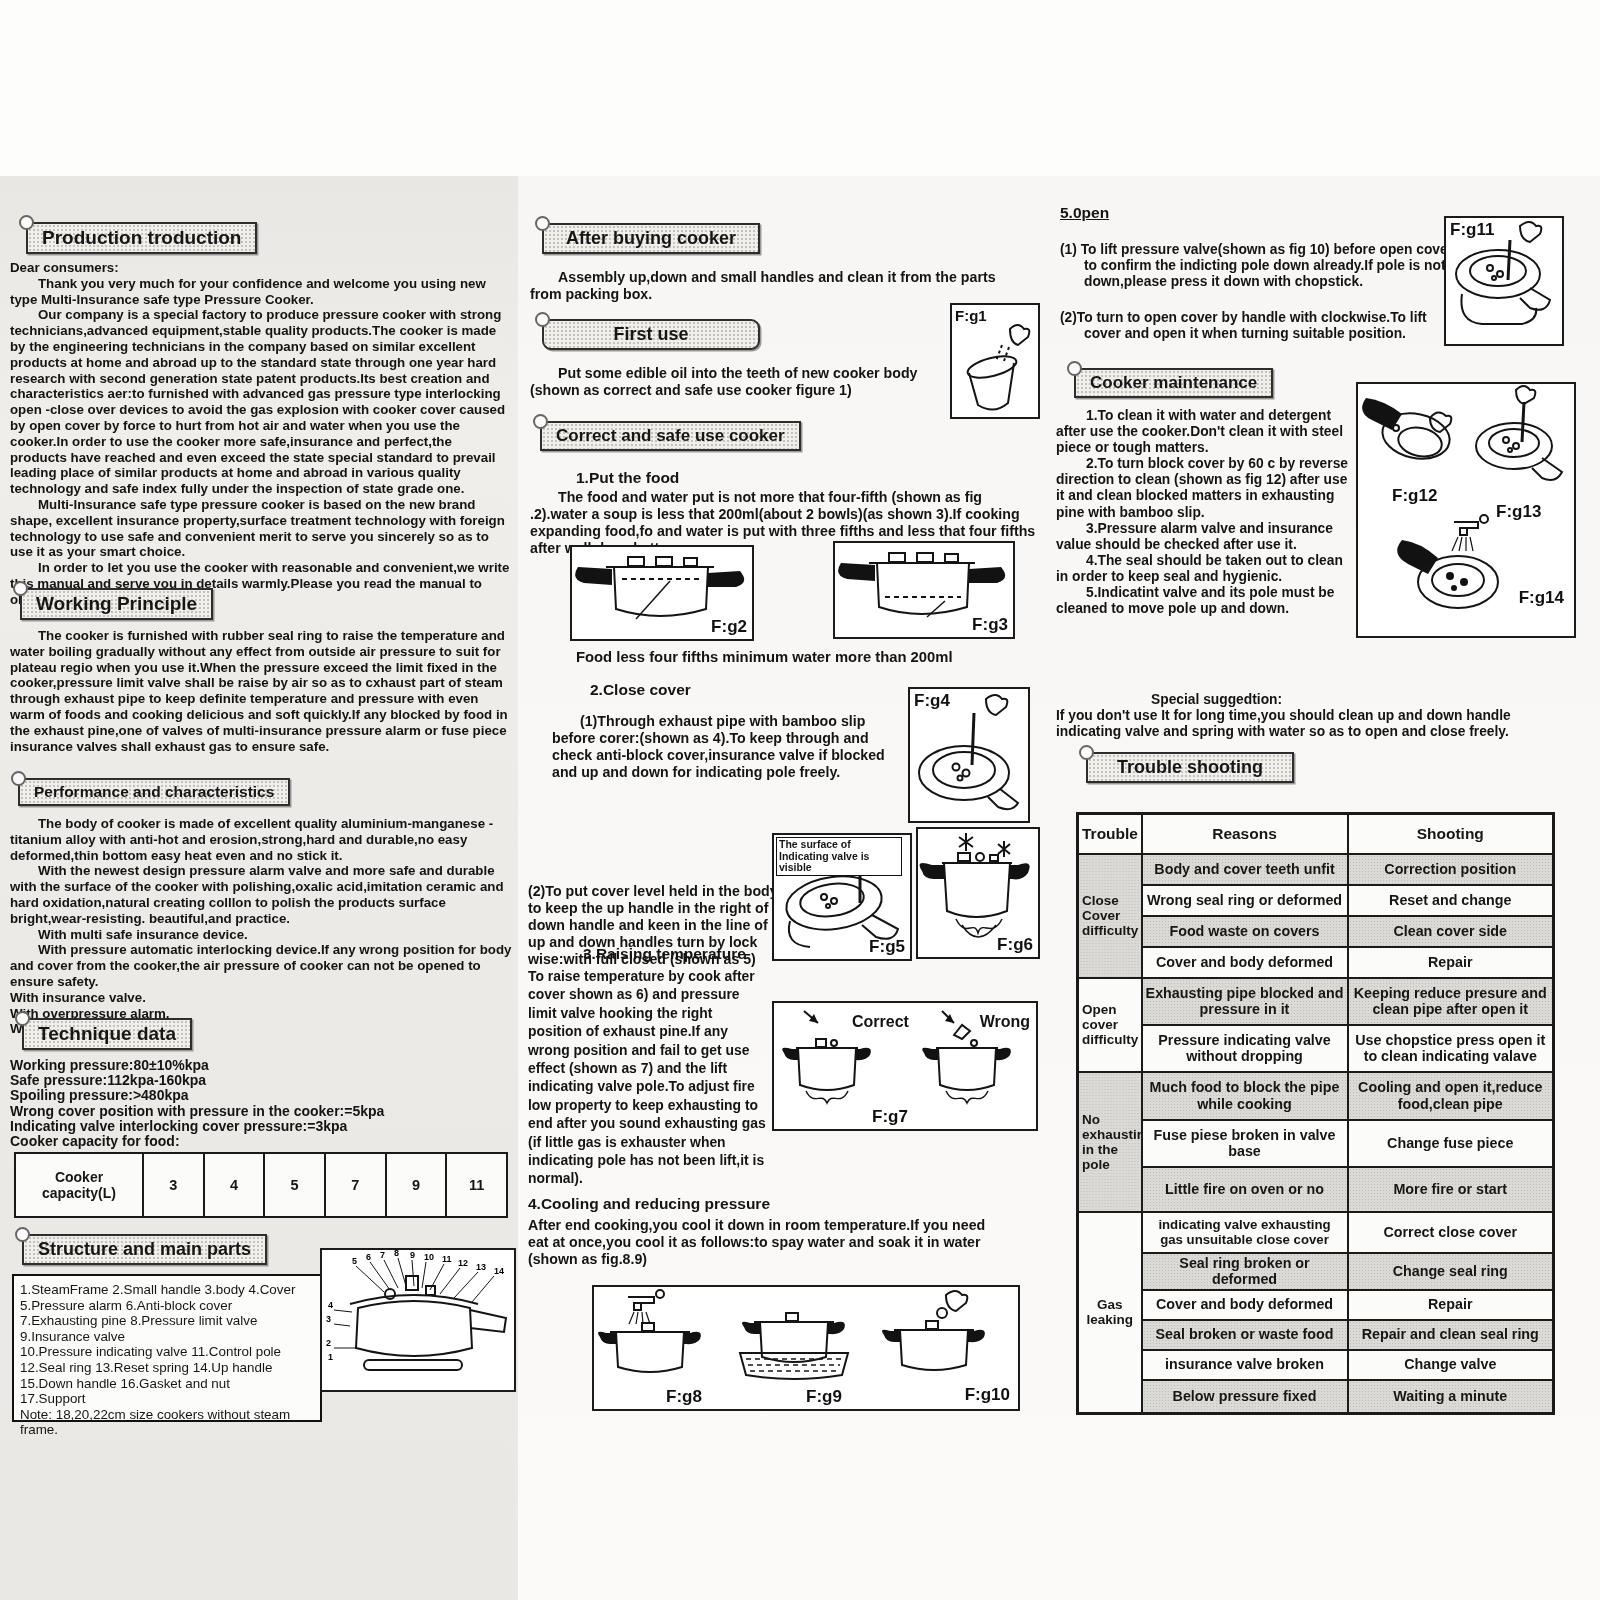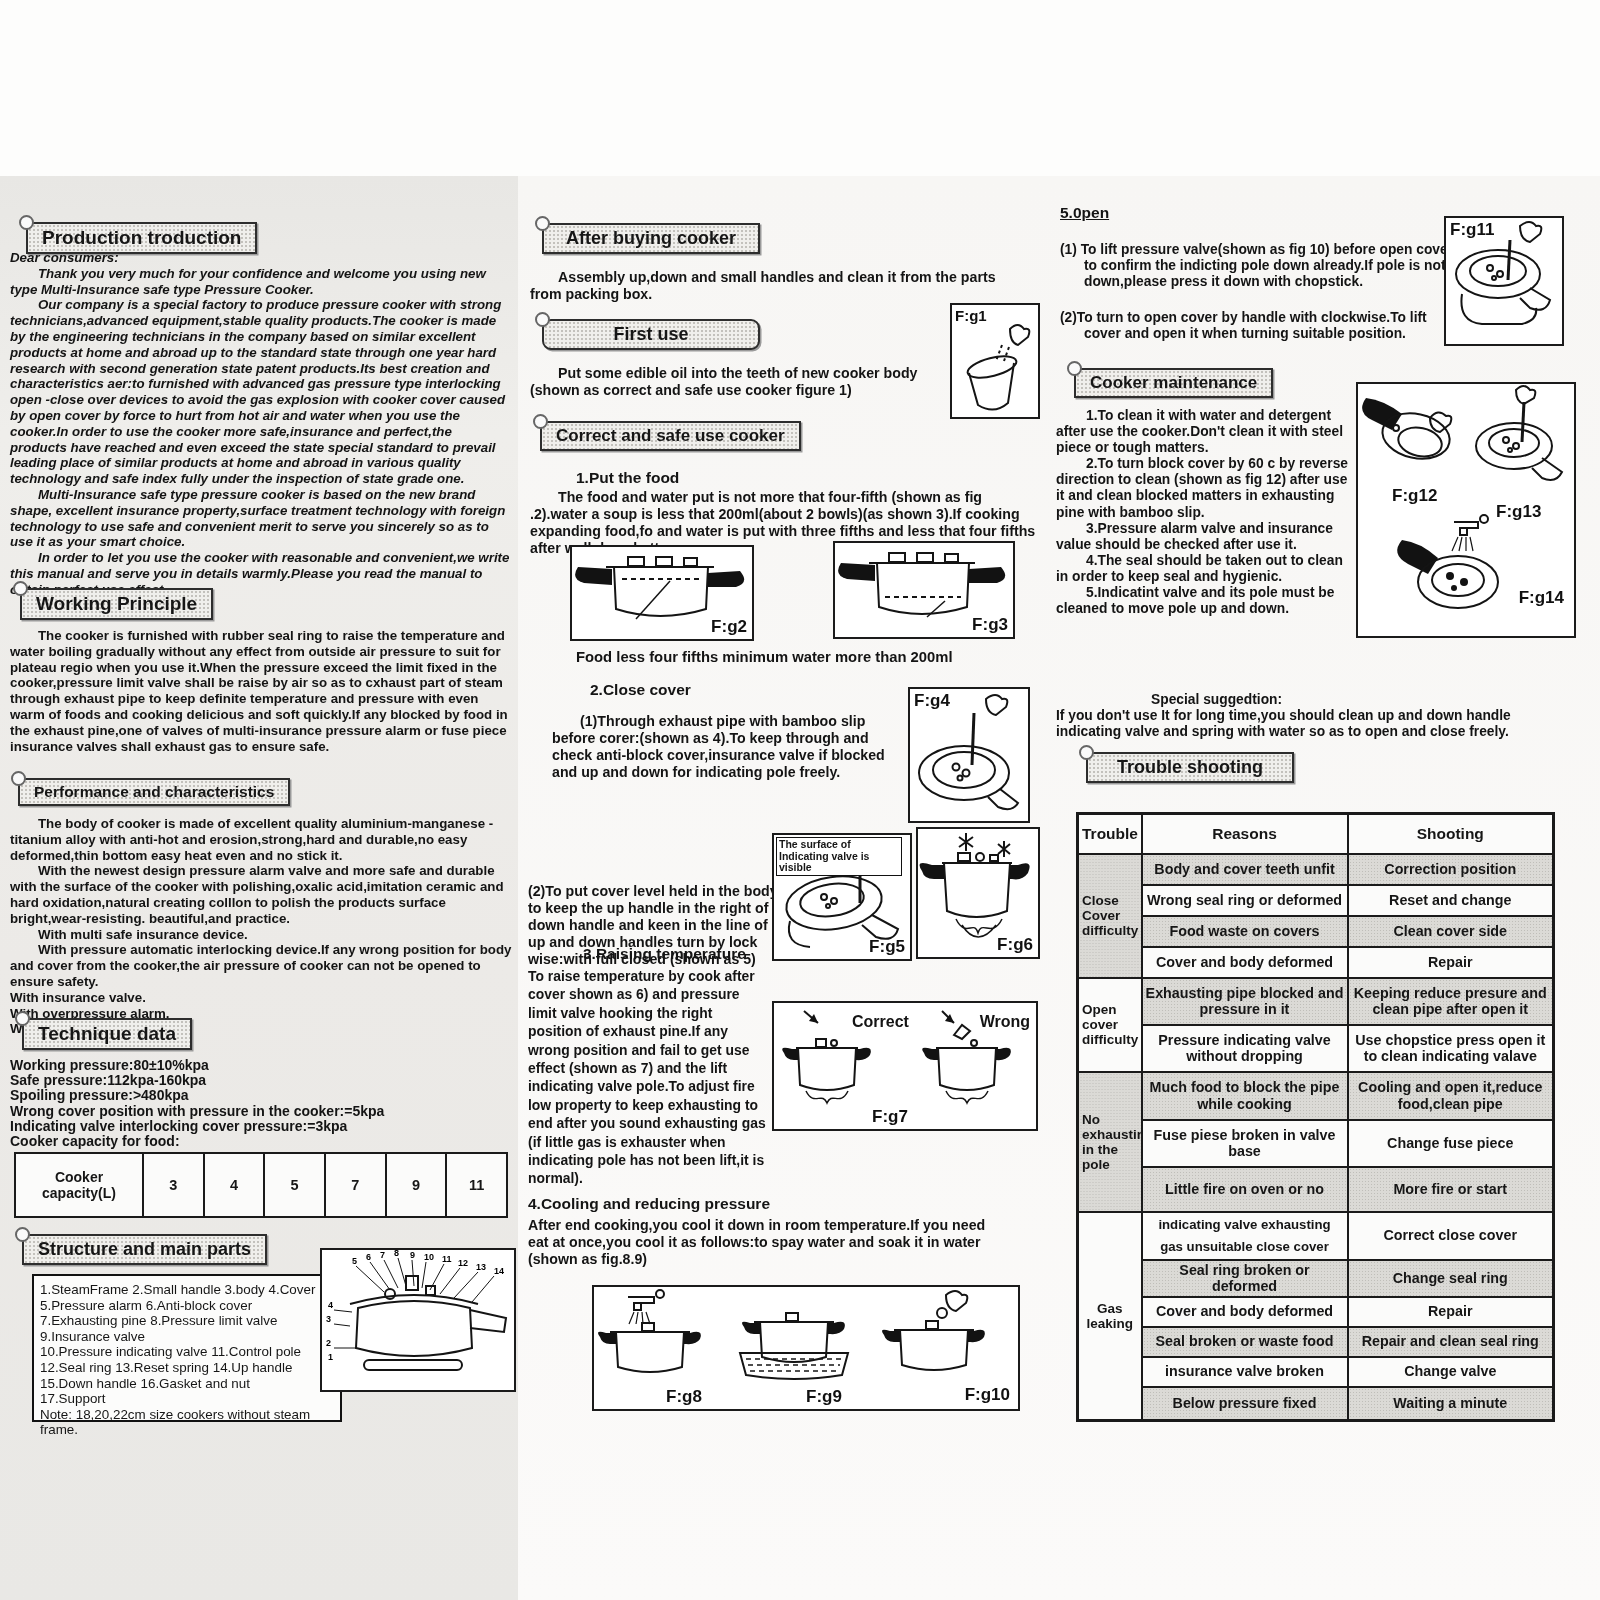--- a/index.html
+++ b/index.html
@@ -32,39 +32,39 @@
   table{border-collapse:collapse;background:#fbfbfa;}
   .ttable{position:absolute;border:3px solid #1a1a1a;table-layout:fixed;}
   .ttable td{border:2px solid #1a1a1a;text-align:center;font-weight:700;padding:1px 3px;overflow:hidden;}
   .sh{background-color:#dbdad6;background-image:radial-gradient(#bfbeb9 .8px,rgba(0,0,0,0) .8px);background-size:3px 3px;}
   .tt-h{font-size:15.5px;}
   .tt-c{font-size:14.3px;line-height:16.5px;}
   .tt-g{font-size:13.5px;text-align:left !important;line-height:15px;}
   .ktable{position:absolute;border:2.5px solid #1a1a1a;table-layout:fixed;}
   .ktable td{border:2px solid #1a1a1a;text-align:center;font-weight:700;font-size:14.5px;padding:2px;}
   .parts{position:absolute;border:2.5px solid #111;background:#fcfcfb;padding:6px 6px;
-         font-size:13.4px;line-height:15.6px;font-weight:500;margin-left:20px;}
+         font-size:13.4px;line-height:15.6px;font-weight:500;}
   .note9{position:absolute;border:1.5px solid #111;background:#fff;font-weight:700;
          font-size:10.5px;line-height:11.5px;padding:1px 2px;}
 </style>
 </head>
 <body>
 
 <div id="sheet">
   <div class="tone"></div>
   <div class="tone2"></div>
 
   <div class="abs" style="left:8px;top:218px;width:506px;">
 
     <div class="hdr" style="left:18px;top:4px;font-size:19px;">
       <span class="pin"></span>
       <span>Production troduction</span>
     </div>
 
-    <div class="abs p lt" style="left:2px;top:32px;width:502px;font-style:italic;">
+    <div class="abs p lt" style="left:2px;top:42px;width:502px;">
       <div>Dear consumers:</div>
       <div class="ind">Thank you very much for your confidence and welcome you using new type Multi-Insurance safe type Pressure Cooker.</div>
       <div class="ind">Our company is a special factory to produce pressure cooker with strong technicians,advanced equipment,stable quality products.The cooker is made by the engineering technicians in the company based on similar excellent products at home and abroad up to the standard state through one year hard research with second generation state patent products.Its best creation and characteristics aer:to furnished with advanced gas pressure type interlocking open -close over devices to avoid the gas explosion with cooker cover caused by open cover by force to hurt from hot air and water when you use the cooker.In order to use the cooker more safe,insurance and perfect,the products have reached and even exceed the state special standard to prevail leading place of similar products at home and abroad in various quality technology and safe index fully under the inspection of state grade one.</div>
       <div class="ind">Multi-Insurance safe type pressure cooker is based on the new brand shape, excellent insurance property,surface treatment technology with foreign technology to use safe and convenient merit to serve you sincerely so as to use it as your smart choice.</div>
       <div class="ind">In order to let you use the cooker with reasonable and convenient,we write this manual and serve you in details warmly.Please you read the manual to obtain perfect use effect.</div>
     </div>
 
     <div class="hdr" style="left:12px;top:370px;font-size:19px;">
       <span class="pin"></span>
       <span>Working Principle</span>
@@ -466,21 +466,21 @@
       <tr style="height:47px">
         <td class="tt-c">Fuse piese broken in valve base</td>
         <td class="tt-c">Change fuse piece</td>
       </tr>
       <tr style="height:45px">
         <td class="tt-c sh">Little fire on oven or no</td>
         <td class="tt-c sh">More fire or start</td>
       </tr>
       <tr style="height:41px">
         <td class="tt-g" rowspan="6" style="text-align:center !important;">Gas leaking</td>
-        <td class="tt-c" style="font-size:13.2px;line-height:22px;">indicating valve exhausting gas unsuitable close cover</td>
+        <td class="tt-c" style="font-size:13.2px;line-height:15px;">indicating valve exhausting gas unsuitable close cover</td>
         <td class="tt-c">Correct close cover</td>
       </tr>
       <tr style="height:30px">
         <td class="tt-c sh">Seal ring broken or deformed</td>
         <td class="tt-c sh">Change seal ring</td>
       </tr>
       <tr style="height:30px">
         <td class="tt-c">Cover and body deformed</td>
         <td class="tt-c">Repair</td>
       </tr>

